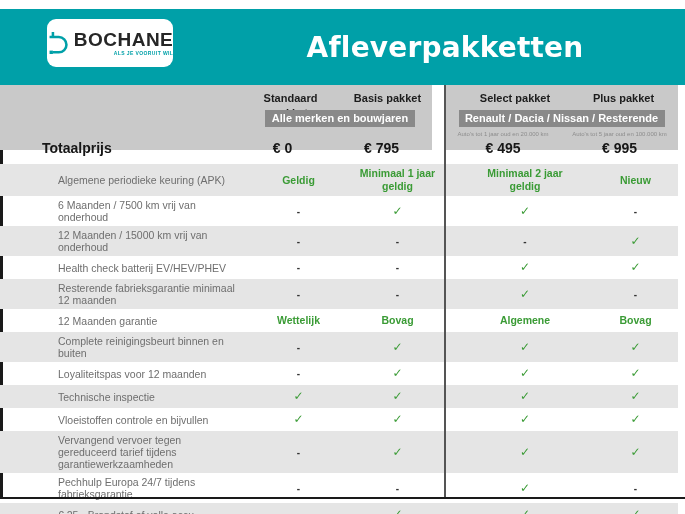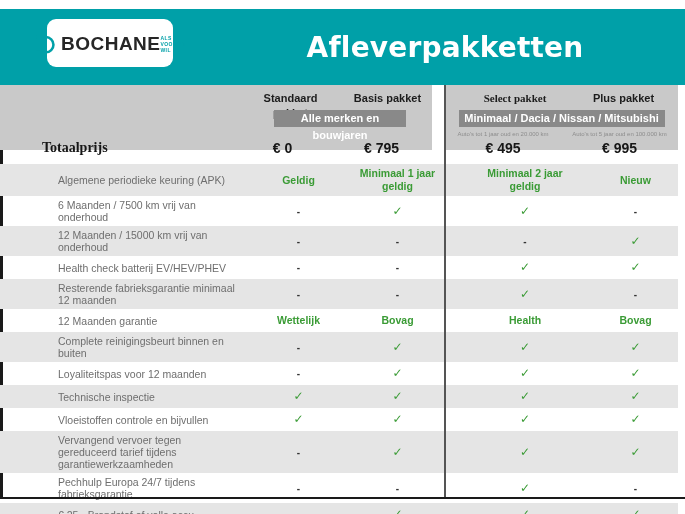--- a/index.html
+++ b/index.html
@@ -8,50 +8,50 @@
   }
   *{margin:0;padding:0;box-sizing:border-box;}
   body{background:#ffffff;font-family:"Liberation Sans","DejaVu Sans",sans-serif;}
   .page{position:relative;width:685px;height:514px;background:#ffffff;overflow:hidden;}
 
   
   .teal-bar{position:absolute;left:0;top:9px;width:685px;height:76px;background:var(--teal);
     display:flex;align-items:center;z-index:3;}
   .logo-card{position:absolute;left:47px;top:10px;width:126px;height:48px;background:#ffffff;
     border-radius:9px;display:flex;align-items:center;justify-content:center;gap:5px;}
-  .logo-text-wrap{display:flex;flex-direction:row;align-items:flex-end;}
+  .logo-text-wrap{display:flex;flex-direction:column;align-items:flex-end;}
   .brand{font-size:19px;font-weight:700;color:#262626;letter-spacing:0.5px;line-height:19px;font-family:"Liberation Sans",sans-serif;}
   .tagline{font-size:5px;font-weight:700;color:var(--teal);letter-spacing:0.4px;margin-top:1px;}
   .title{flex:1;text-align:center;padding-left:205px;color:#ffffff;font-size:28px;font-weight:800;
     font-family:"DejaVu Sans","Liberation Sans",sans-serif;letter-spacing:0.2px;}
 
   
   .grid{display:grid;grid-template-columns:234px 97px 101px 13px 116px 117px;width:678px;}
 
   
   .band{position:absolute;left:0;top:85px;width:678px;height:65px;background:transparent;z-index:2;}
   .band-block{position:absolute;top:0;height:65px;background:var(--band_gray);}
   .band-left{left:0;width:432px;}
   .band-right{left:445px;width:233px;}
   .band-grid{position:relative;z-index:1;padding-top:6px;}
   .pkg-name{font-size:11px;font-weight:700;color:#1c1c1c;text-align:center;height:17px;line-height:15px;}
   .pkg-name.n1{grid-column:2;padding-left:16px;}
   .pkg-name.n2{grid-column:3;padding-left:12px;}
-  .pkg-name.n3{grid-column:5;padding-left:24px;font-family:Liberation Serif, serif;}
+  .pkg-name.n3{grid-column:5;padding-left:24px;}
   .pkg-name.n4{grid-column:6;padding-left:8px;}
   .badge{height:17px;line-height:17px;margin-top:2px;background:var(--badge_gray);color:#ffffff;
     font-size:11px;font-weight:700;text-align:center;justify-self:center;}
-  .badge.b-left{grid-column:2/4;width:132px;transform:translateX(7px);}
+  .badge.b-left{grid-column:2/4;width:150px;transform:translateX(7px);}
   .badge.b-right{grid-column:5/7;width:206px;}
   .pkg-sub{font-size:6px;color:#8d8d8d;text-align:center;height:12px;padding-top:4px;white-space:nowrap;}
   .pkg-sub.s1{grid-column:2;}
   .pkg-sub.s2{grid-column:3;}
   .pkg-sub.s3{grid-column:5;}
   .pkg-sub.s4{grid-column:6;}
-  .total-label{grid-column:1;font-size:14px;font-weight:700;color:#161616;padding-left:42px;line-height:18px;font-family:Liberation Serif, serif;}
+  .total-label{grid-column:1;font-size:14px;font-weight:700;color:#161616;padding-left:42px;line-height:18px;}
   .price{font-size:14px;font-weight:700;color:#161616;text-align:center;line-height:18px;}
   .price.p1{grid-column:2;}
   .price.p2{grid-column:3;}
   .price.p3{grid-column:5;}
   .price.p4{grid-column:6;}
 
   
   .table-body{position:absolute;left:0;top:150px;width:678px;z-index:1;}
   .gap-row{height:14px;}
   .t-row{align-items:center;min-height:23px;padding:3px 16px;position:relative;background:transparent;}
@@ -96,21 +96,21 @@
   <div class="band">
     <div class="band-block band-left"></div>
     <div class="band-block band-right"></div>
     <div class="grid band-grid">
       <div class="pkg-name n1">Standaard pakket</div>
       <div class="pkg-name n2">Basis pakket</div>
       <div class="pkg-name n3">Select pakket</div>
       <div class="pkg-name n4">Plus pakket</div>
 
       <div class="badge b-left">Alle merken en bouwjaren</div>
-      <div class="badge b-right">Minimaal / Dacia / Nissan / Mitsubishi</div>
+      <div class="badge b-right">Renault / Dacia / Nissan / Resterende</div>
 
       <div class="pkg-sub s1"></div>
       <div class="pkg-sub s2"></div>
       <div class="pkg-sub s3">Auto's tot 1 jaar oud en 20.000 km</div>
       <div class="pkg-sub s4">Auto's tot 5 jaar oud en 100.000 km</div>
 
       <div class="total-label">Totaalprijs</div>
       <div class="price p1">€ 0</div>
       <div class="price p2">€ 795</div>
       <div class="price p3">€ 495</div>
@@ -152,21 +152,21 @@
       <div class="feature-label">Resterende fabrieksgarantie minimaal 12 maanden</div>
       <div class="value-cell c1 dash">-</div>
       <div class="value-cell c2 dash">-</div>
       <div class="value-cell c3 check">✓</div>
       <div class="value-cell c4 dash">-</div>
     </div>
       <div class="grid t-row">
       <div class="feature-label">12 Maanden  garantie</div>
       <div class="value-cell c1 green-text">Wettelijk</div>
       <div class="value-cell c2 green-text">Bovag</div>
-      <div class="value-cell c3 green-text">Health</div>
+      <div class="value-cell c3 green-text">Algemene</div>
       <div class="value-cell c4 green-text">Bovag</div>
     </div>
       <div class="grid t-row stripe">
       <div class="feature-label">Complete reinigingsbeurt binnen en buiten</div>
       <div class="value-cell c1 dash">-</div>
       <div class="value-cell c2 check">✓</div>
       <div class="value-cell c3 check">✓</div>
       <div class="value-cell c4 check">✓</div>
     </div>
       <div class="grid t-row">

